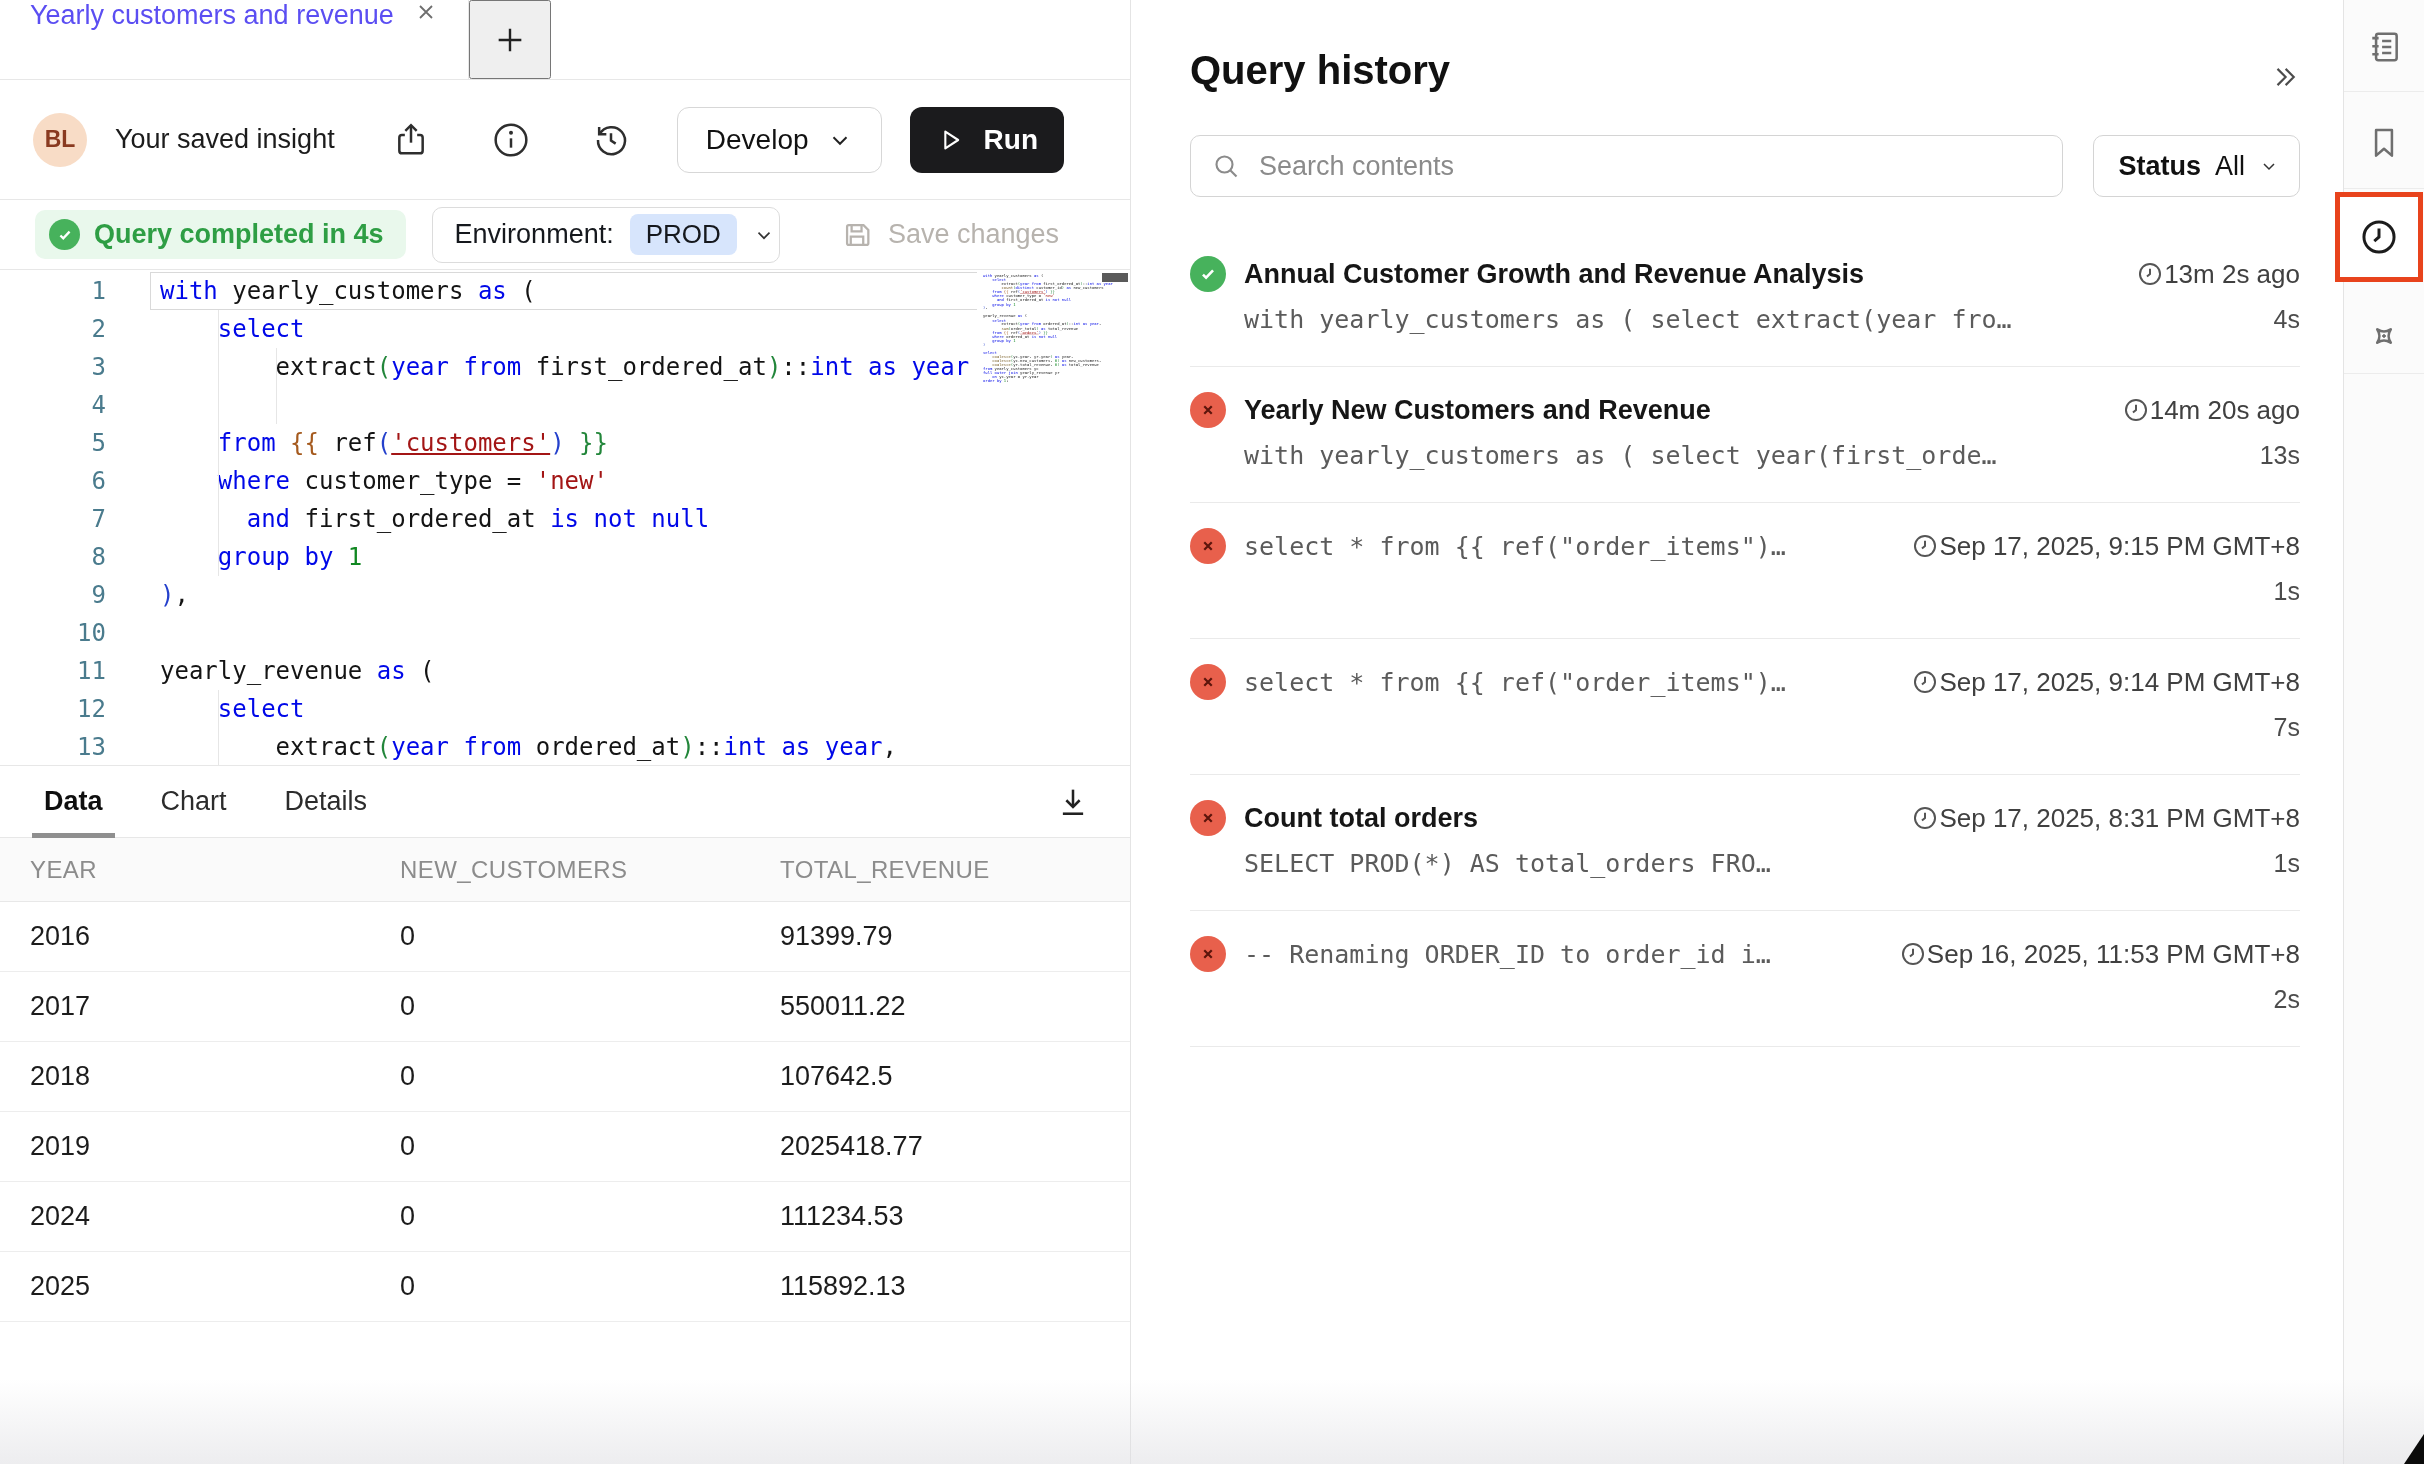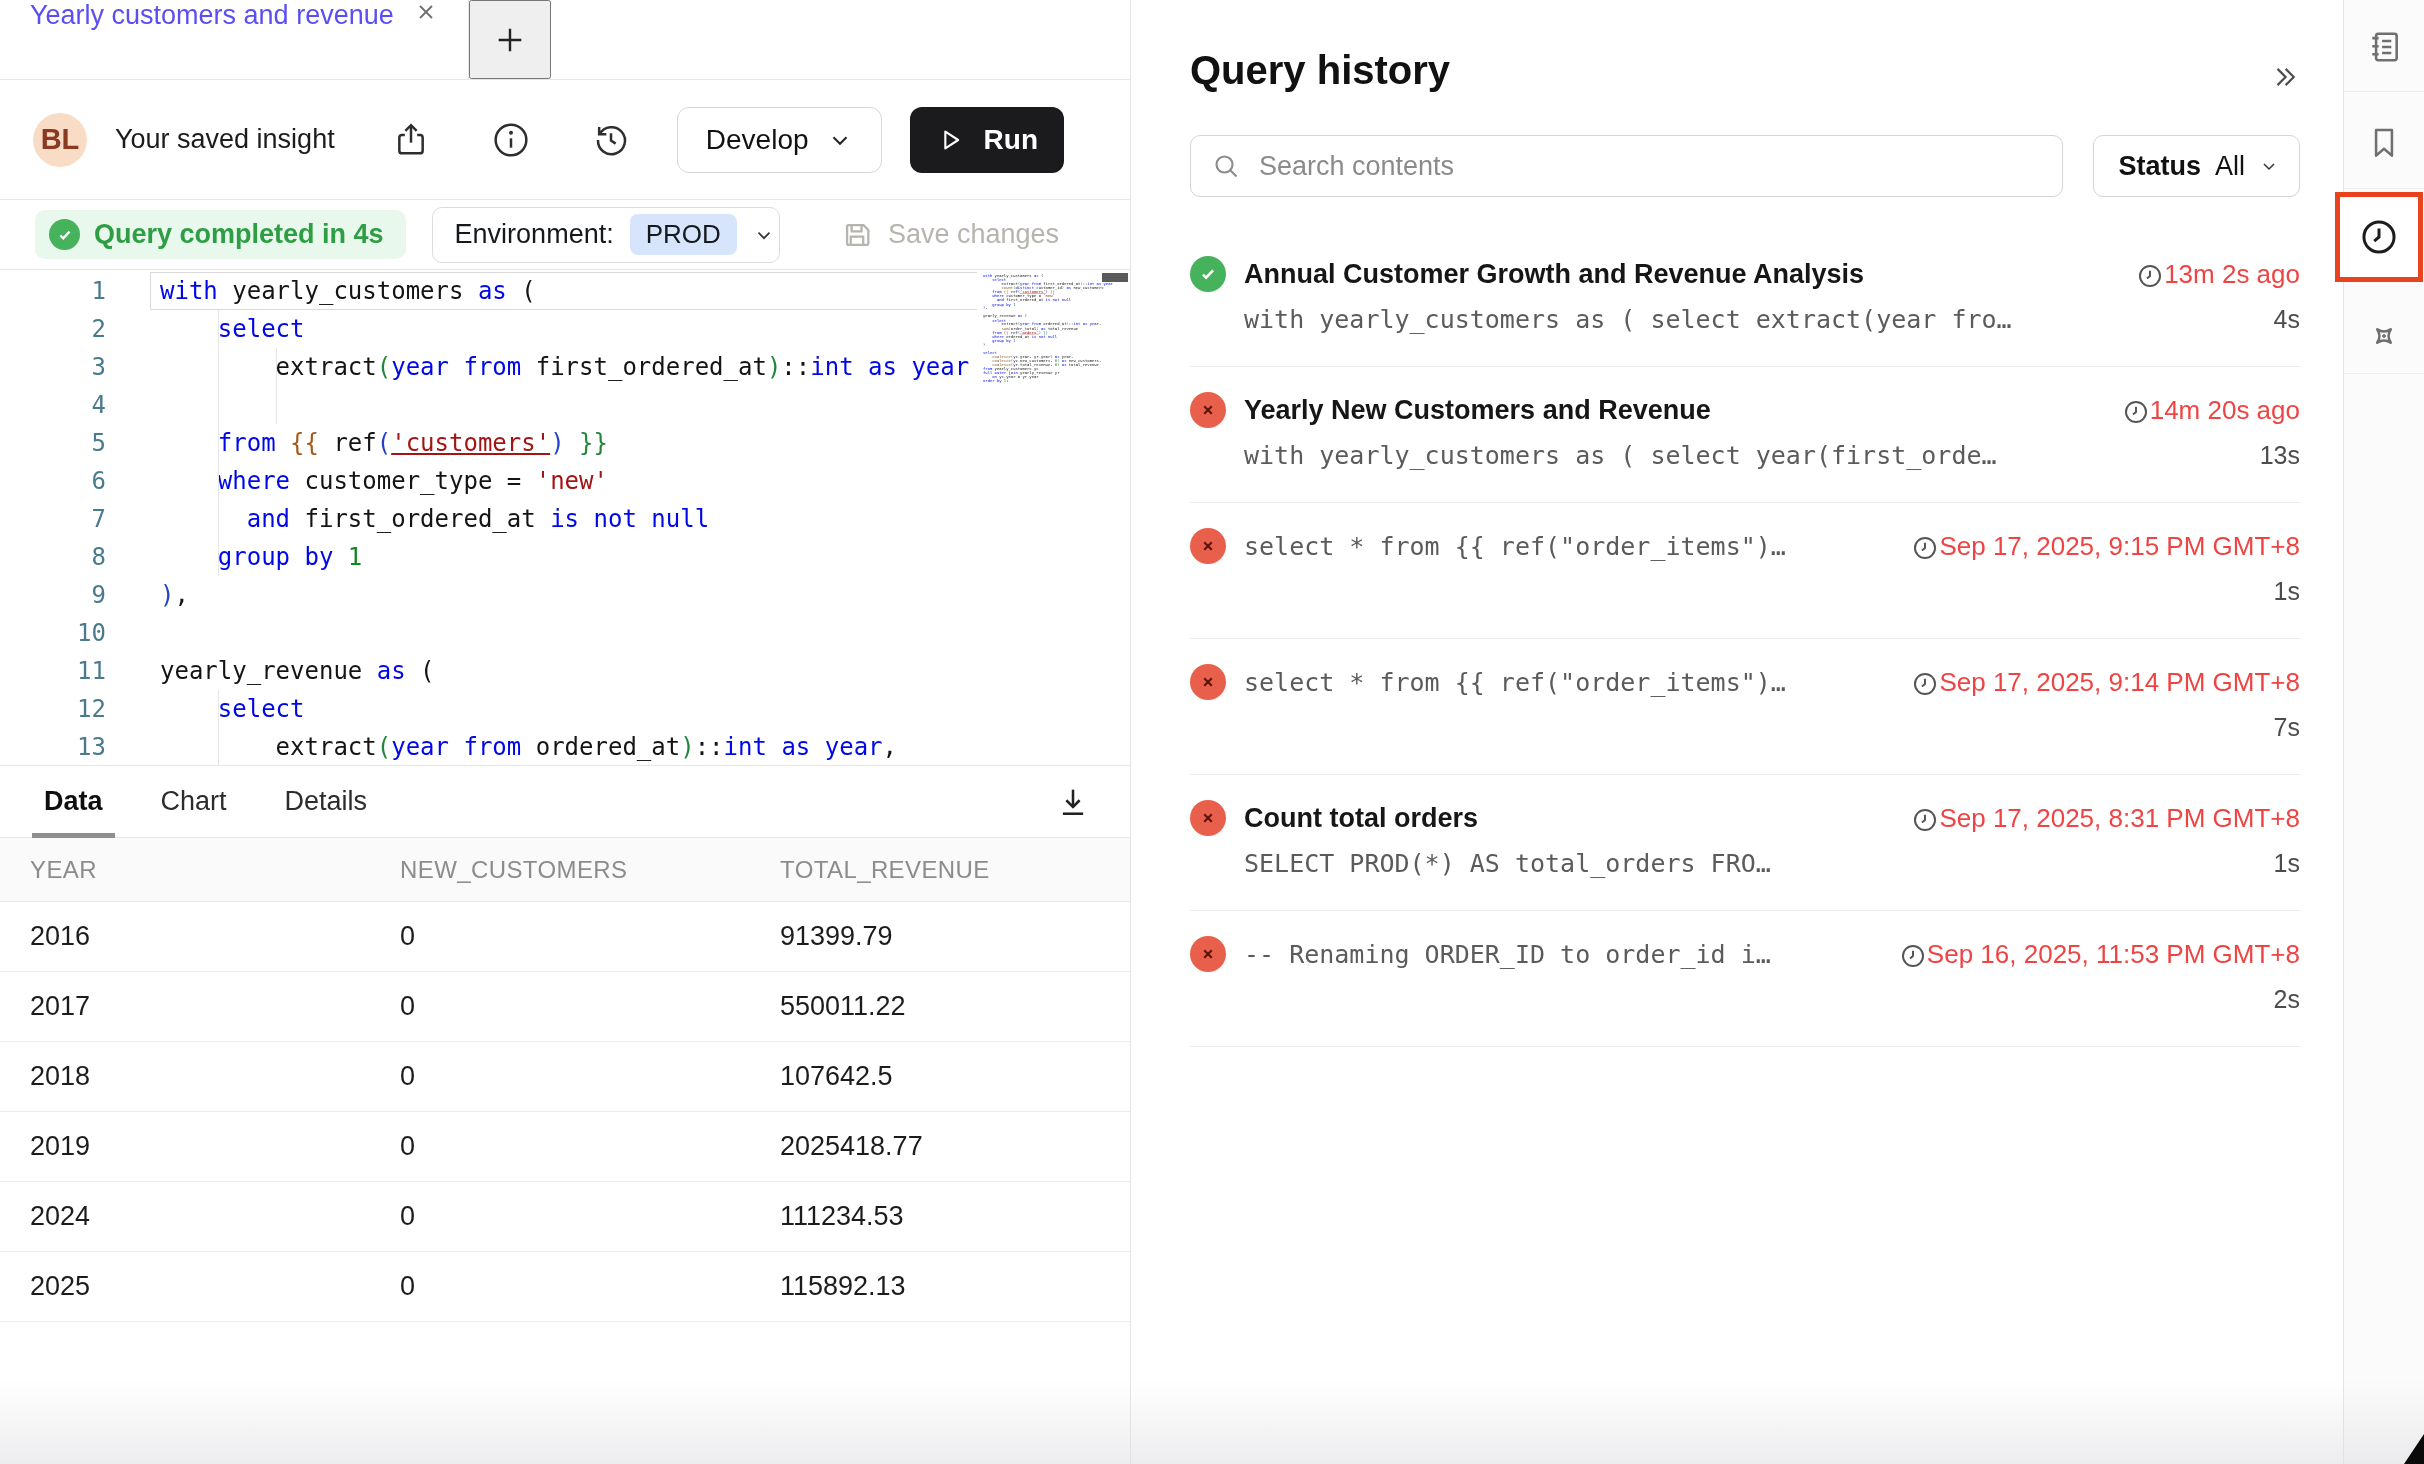--- a/index.html
+++ b/index.html
@@ -11,21 +11,21 @@
 
 .left-panel{position:absolute;left:0;top:0;width:1131px;height:1464px;border-right:1px solid #e4e4e4;background:#fff}
 .tabbar{height:80px;border-bottom:1px solid #e7e7e7;display:flex;align-items:stretch}
 .tab{display:flex;gap:20px;padding:0 30px}
 .tab-label{color:#5b4ef2;font-size:27px}
 .tab-close{color:#6e6e6e}
 .tab-divider{width:1px;background:#e7e7e7}
 .newtab{display:flex;align-items:center;padding:0 22px;color:#222}
 
 .doc-header{height:120px;display:flex;align-items:center;padding:0 33px;border-bottom:1px solid #e7e7e7}
-.avatar{width:54px;height:54px;border-radius:50%;background:#f8dcc6;color:#8a3a20;font-weight:700;font-size:29px;display:flex;align-items:center;justify-content:center;flex:none}
+.avatar{width:54px;height:54px;border-radius:50%;background:#f8dcc6;color:#8a3a20;font-weight:700;font-size:23px;display:flex;align-items:center;justify-content:center;flex:none}
 .doc-title{font-size:27px;margin-left:28px;color:#1c1c1c}
 .hdr-icons{display:flex;gap:60px;margin-left:auto;margin-right:46px}
 .icon-btn{background:none;border:none;cursor:pointer;color:#2e2e2e}
 .btn-develop{display:flex;align-items:center;gap:18px;height:66px;padding:0 28px;border:1.5px solid #d7d7d7;border-radius:12px;background:#fff;font-size:28px;color:#111;font-family:inherit;margin-right:28px}
 .btn-run{display:flex;align-items:center;gap:20px;height:66px;padding:0 26px;border:none;border-radius:12px;background:#1b1b1d;color:#fff;font-size:28px;font-weight:600;font-family:inherit;margin-right:33px}
 
 .statusbar{height:70px;display:flex;align-items:center;padding:0 35px;border-bottom:1px solid #e7e7e7}
 .status-pill{display:flex;align-items:center;gap:14px;background:#e9f8ec;border-radius:10px;padding:9px 22px 9px 14px;font-size:27px;color:#2e9e44;font-weight:600}
 .ok-circle{width:31px;height:31px;border-radius:50%;background:#47b25c;display:flex;align-items:center;justify-content:center;flex:none}
 .env-btn{display:flex;align-items:center;gap:16px;height:56px;padding:0 4px 0 22px;margin-left:26px;border:1.5px solid #dcdcdc;border-radius:10px;background:#fff;font-size:27px;color:#15181d;font-family:inherit}
@@ -69,21 +69,21 @@
 .status-filter{display:flex;align-items:center;gap:14px;height:62px;border:1.5px solid #d4d4d4;border-radius:10px;background:#fff;padding:0 20px 0 24px;font-size:27px;font-family:inherit;color:#111}
 .status-filter .lbl{font-weight:600}
 .hist-list{margin-top:34px}
 .hi{height:136px;padding-top:25px;border-bottom:1px solid #eaeaea}
 .hi-row{display:flex;align-items:center;gap:18px}
 .hi-row2{display:flex;align-items:center;gap:18px;margin-top:13px;padding-left:54px}
 .st-ic{width:36px;height:36px;border-radius:50%;display:flex;align-items:center;justify-content:center;flex:none}
 .st-ic.ok{background:#47b25c}.st-ic.err{background:#e8604c}
 .hi-title{font-size:27px;font-weight:700;color:#161616;white-space:nowrap}
 .hi-mono{font-family:"DejaVu Sans Mono",monospace;font-size:25px;color:#5b5b5b;white-space:nowrap}
-.hi-time{margin-left:auto;display:flex;align-items:flex-end;font-size:26px;color:#ef4444;white-space:nowrap}
+.hi-time{margin-left:auto;display:flex;align-items:center;font-size:26px;color:#404040;white-space:nowrap}
 .hi-dur{margin-left:auto;font-size:25px;color:#4c4c4c}
 
 
 .rail{position:absolute;right:0;top:0;width:81px;height:1464px;background:#fbfbfb;border-left:1px solid #e4e4e4}
 .rail-sep{position:absolute;left:0;right:0;height:1px;background:#ececec}
 .rail-btn{position:absolute;left:0;width:100%;display:flex;justify-content:center;background:none;border:none;color:#6f6f6f;cursor:pointer}
 .rail-highlight{position:absolute;left:-9px;top:192px;width:88px;height:90px;background:#fff;border:5px solid #e8431c;display:flex;align-items:center;justify-content:center;color:#1c1c1c}
 
 .bottom-fade{position:absolute;left:0;bottom:0;width:100%;height:85px;background:linear-gradient(to bottom,rgba(230,230,232,0),rgba(222,222,226,.55));pointer-events:none;z-index:8}
 .cursor-wedge{position:absolute;right:0;bottom:0;width:0;height:0;border-right:20px solid #0a0a0a;border-top:30px solid transparent;z-index:9}

